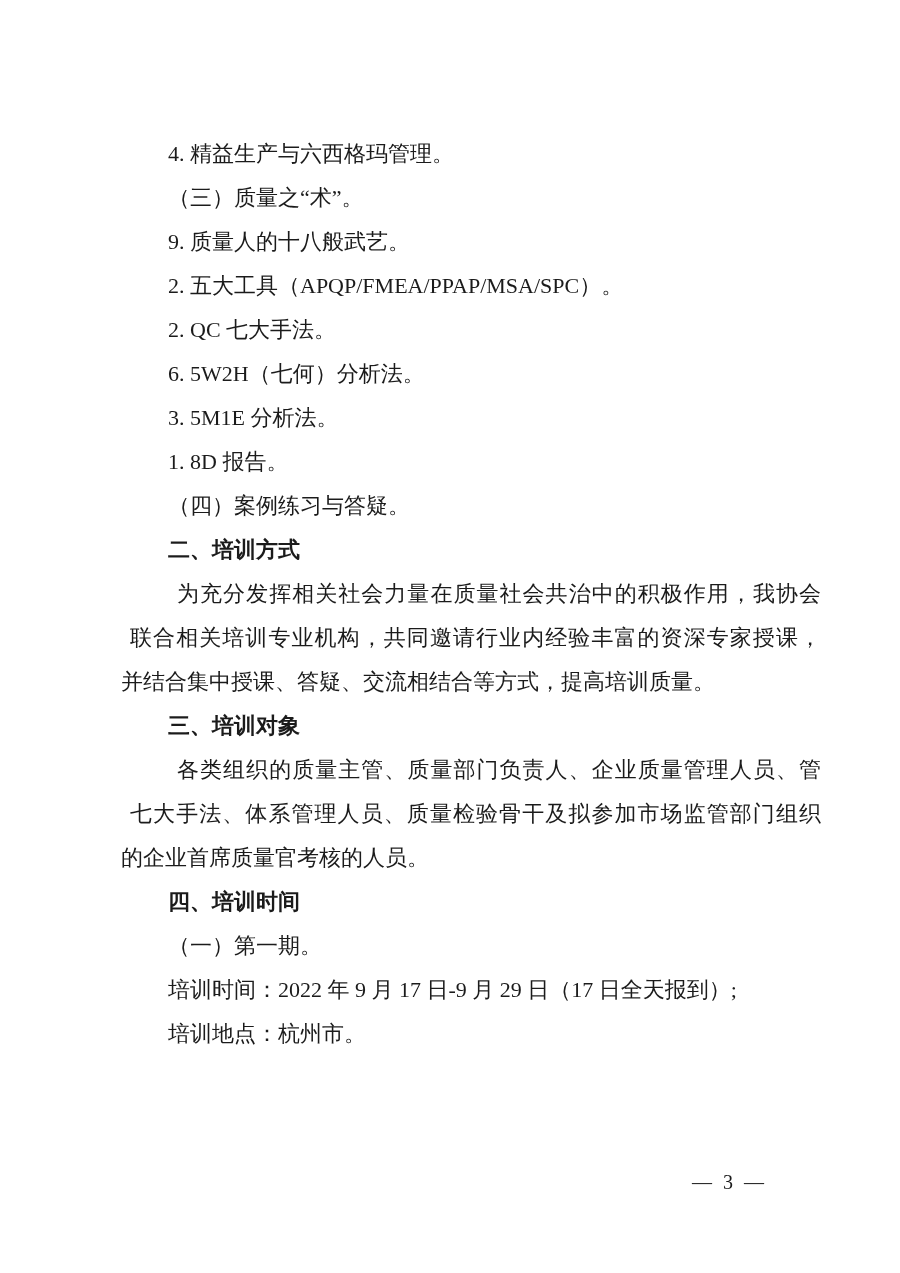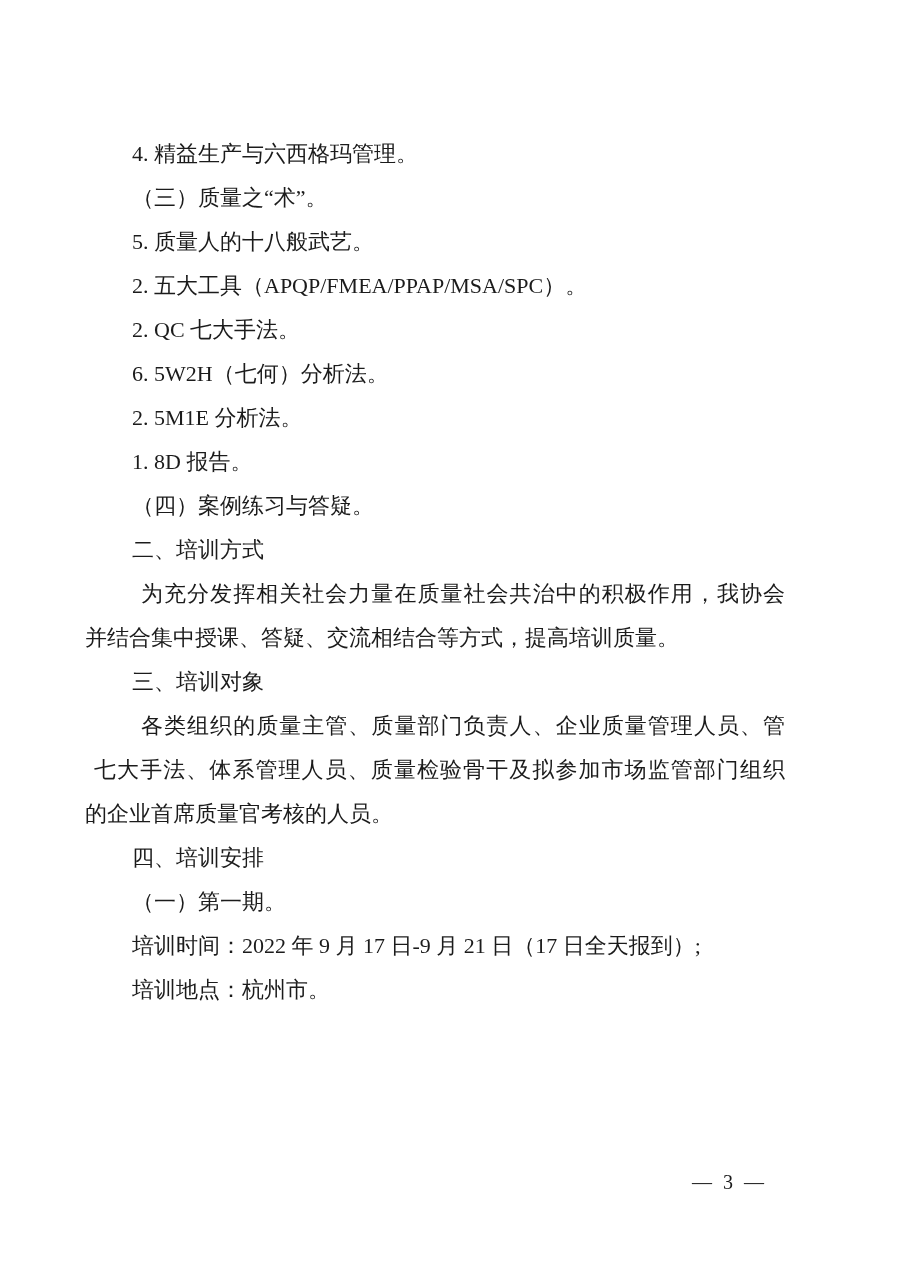--- a/index.html
+++ b/index.html
@@ -12,41 +12,41 @@
     overflow: hidden;
   }
   .page {
     position: relative;
     width: 900px;
     height: 1273px;
     background: #ffffff;
   }
   .doc-body {
     position: absolute;
-    left: 85px;
+    left: 121px;
     top: 132px;
     width: 700px;
     font-size: 22px;
     line-height: 44px;
   }
   .line {
     white-space: nowrap;
   }
   .indent {
     text-indent: 47px;
   }
   .fill {
     white-space: normal;
     text-align: justify;
     text-align-last: justify;
     margin-left: 9px;
   }
   .heading {
     font-family: "Liberation Sans", "DejaVu Sans", sans-serif;
-    font-weight: 400;
+    font-weight: 700;
   }
   .sub-heading {
     font-weight: 400;
   }
   .footer {
     position: absolute;
     top: 1170px;
     right: 133px;
     font-size: 20px;
     line-height: 24px;
@@ -55,35 +55,36 @@
   }
 </style>
 </head>
 <body>
 
 <div class="page">
   <div class="doc-body">
 
   <div class="line indent">4. 精益生产与六西格玛管理。</div>
       <div class="line indent sub-heading">（三）质量之“术”。</div>
-      <div class="line indent">5. 质量人的十八般武艺。</div>
+      <div class="line indent">9. 质量人的十八般武艺。</div>
       <div class="line indent">2. 五大工具（APQP/FMEA/PPAP/MSA/SPC）。</div>
       <div class="line indent">2. QC 七大手法。</div>
       <div class="line indent">6. 5W2H（七何）分析法。</div>
-      <div class="line indent">2. 5M1E 分析法。</div>
+      <div class="line indent">3. 5M1E 分析法。</div>
       <div class="line indent">1. 8D 报告。</div>
       <div class="line indent sub-heading">（四）案例练习与答疑。</div>
       <div class="line indent heading">二、培训方式</div>
       <div class="line indent fill">为充分发挥相关社会力量在质量社会共治中的积极作用，我协会</div>
+      <div class="line fill">联合相关培训专业机构，共同邀请行业内经验丰富的资深专家授课，</div>
       <div class="line">并结合集中授课、答疑、交流相结合等方式，提高培训质量。</div>
       <div class="line indent heading">三、培训对象</div>
       <div class="line indent fill">各类组织的质量主管、质量部门负责人、企业质量管理人员、管</div>
       <div class="line fill">七大手法、体系管理人员、质量检验骨干及拟参加市场监管部门组织</div>
       <div class="line">的企业首席质量官考核的人员。</div>
-      <div class="line indent heading">四、培训安排</div>
+      <div class="line indent heading">四、培训时间</div>
       <div class="line indent sub-heading">（一）第一期。</div>
-      <div class="line indent">培训时间：2022 年 9 月 17 日-9 月 21 日（17 日全天报到）;</div>
+      <div class="line indent">培训时间：2022 年 9 月 17 日-9 月 29 日（17 日全天报到）;</div>
       <div class="line indent">培训地点：杭州市。</div>
     </div>
   <div class="footer">
     <span>— 3 —</span>
   </div>
 </div>
 
 </body></html>

